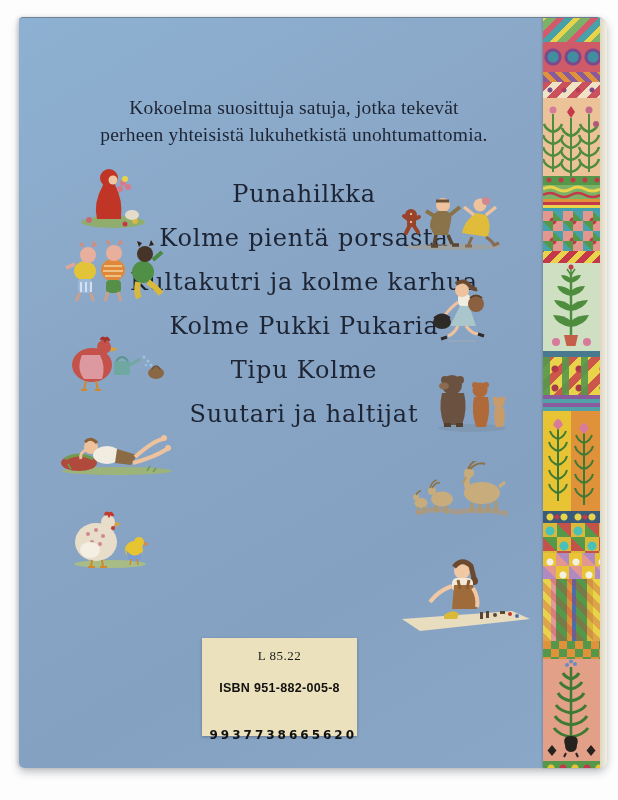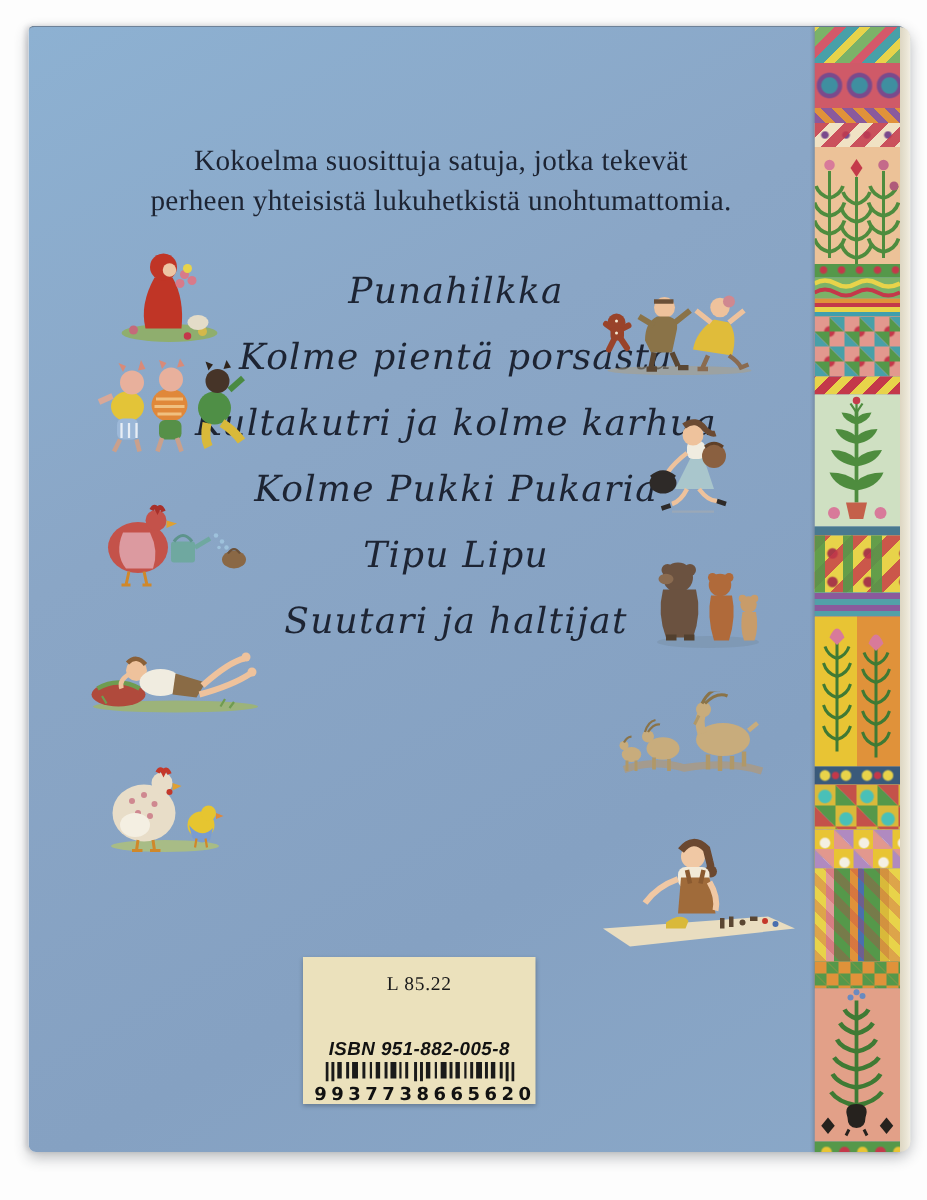--- a/index.html
+++ b/index.html
@@ -9,31 +9,31 @@
         background:linear-gradient(150deg,#8db1d2 0%, var(--cover-blue,#8aa6c6) 35%, #85a1c2 70%, #8aa8c8 100%);
         border-radius:4px 10px 10px 5px;
         box-shadow:0 4px 9px rgba(40,45,55,.30), -2px 0 3px rgba(40,45,55,.12);
         border-top:1px solid #6e8298;}
   
   .intro{position:absolute;left:35px;top:76px;width:480px;text-align:center;
          color:var(--cover-text,#1d2433);font-size:19.5px;line-height:27px;letter-spacing:.2px;}
   .titles{position:absolute;left:45px;top:154px;width:480px;}
   .title-row{height:44px;display:flex;align-items:center;justify-content:center;
              color:var(--cover-text,#1d2433);
-             font-family:"DejaVu Serif", serif;font-style:italic;font-size:24px;letter-spacing:.8px;}
+             font-family:"DejaVu Serif", serif;font-size:24px;letter-spacing:.8px;}
   
   .illo{position:absolute;}
   .illo svg{display:block;width:100%;height:100%;}
   
   .label{position:absolute;left:183px;top:620px;width:155px;height:98px;
          background:var(--label-bg,#ebe1bc);box-shadow:0 1px 3px rgba(0,0,0,.25);
-         display:flex;flex-direction:column;align-items:center;}
+         display:flex;flex-direction:column;align-items:center;gap:15px;}
   .label .code{margin-top:10px;font-size:13px;color:#1a1a1a;letter-spacing:.5px;}
-  .label .isbn{margin-top:28px;font-family:"Liberation Sans", sans-serif;font-weight:bold;
-               font-size:12.5px;color:#111;letter-spacing:.3px;font-style:italic;}
+  .label .isbn{margin-top:2px;font-family:"Liberation Sans", sans-serif;font-weight:bold;
+               font-size:12.5px;color:#111;letter-spacing:.3px;}
   .label .bars{width:126px;height:26px;margin-top:2px;}
   .label .ean{display:flex;width:140px;justify-content:space-between;margin-top:1px;
               font-family:"DejaVu Sans", sans-serif;font-size:12px;color:#111;font-weight:bold;}
   .label .ean span{letter-spacing:3px;}
   
   .page-edge{position:absolute;top:0;right:0;width:7px;height:100%;
              background:linear-gradient(90deg,#ddd6c2,var(--page-edge,#e9e4d4) 60%,#f3efe3);
              border-radius:0 10px 10px 0;}
   .spine{position:absolute;top:0;right:7px;width:57px;height:100%;display:flex;flex-direction:column;
          overflow:hidden;box-shadow:-1px 0 2px rgba(60,60,60,.25);}
@@ -106,21 +106,21 @@
     <div class="intro">
       <div>Kokoelma suosittuja satuja, jotka tekevät</div>
       <div>perheen yhteisistä lukuhetkistä unohtumattomia.</div>
     </div>
 
     <div class="titles">
       <div class="title-row">Punahilkka</div>
       <div class="title-row">Kolme pientä porsasta</div>
       <div class="title-row">Kultakutri ja kolme karhua</div>
       <div class="title-row">Kolme Pukki Pukaria</div>
-      <div class="title-row">Tipu Lipu</div>
+      <div class="title-row">Tipu Kolme</div>
       <div class="title-row">Suutari ja haltijat</div>
     </div>
 
     <div class="illo" style="left:56px;top:147px;width:78px;height:65px;">
       <svg viewBox="0 0 78 65">
         <ellipse cx="38" cy="57" rx="32" ry="6" fill="#8fae6e"></ellipse>
         <circle cx="14" cy="55" r="3" fill="#c46a7a"></circle>
           <circle cx="60" cy="56" r="3" fill="#d4b84a"></circle>
           <circle cx="50" cy="59" r="2.5" fill="#c4384a"></circle>
         <path d="M28 20 Q18 38 22 54 L46 54 Q48 34 40 20 Z" fill="#c03526"></path>

